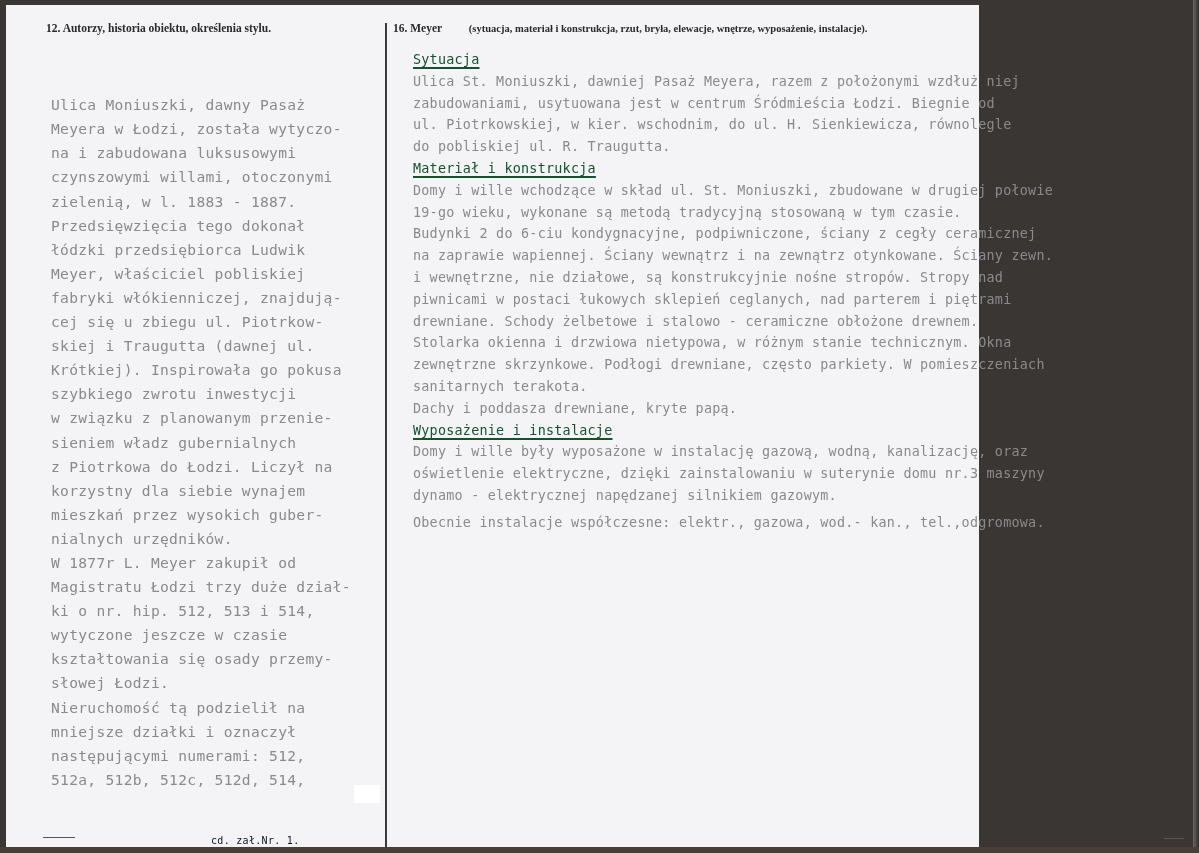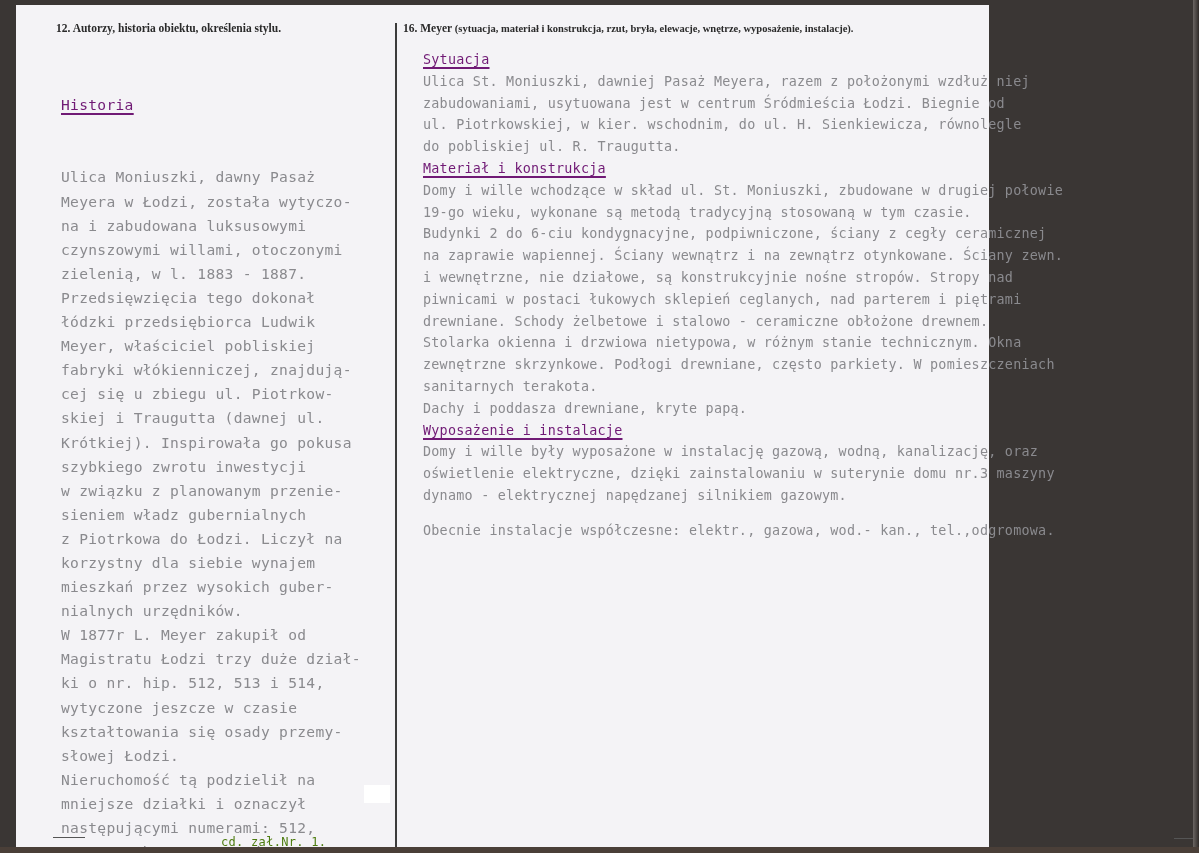--- a/index.html
+++ b/index.html
@@ -2,21 +2,21 @@
 <html><head>
 <meta charset="utf-8">
 <style>
   html, body { margin: 0; padding: 0; }
   body {
     width: 1199px; height: 853px; overflow: hidden;
     background: #3a3634;
     position: relative;
   }
   .sheet {
-    position: absolute; left: 16px; top: 5px; width: 973px; height: 842px;
+    position: absolute; left: 6px; top: 5px; width: 973px; height: 842px;
     background: #f4f3f6;
     text-decoration: underline;
   }
   .right-edge {
     position: absolute; right: 0; top: 0; width: 6px; height: 853px;
     background: linear-gradient(90deg, #6b6663, #2f2b29);
   }
   .bottom-edge {
     position: absolute; left: 0; bottom: 0; width: 1199px; height: 6px;
     background: #4a3f38;
@@ -25,43 +25,43 @@
     position: absolute; left: 379px; top: 18px; width: 2px; height: 825px;
     background: #3b3b3b;
   }
   .section-label {
     position: absolute; top: 17px;
     font-family: "Liberation Serif", serif;
     font-weight: bold; font-size: 11.5px; color: #2a2a2a;
     white-space: nowrap; letter-spacing: 0;
   }
   .section-label .num { font-weight: bold; }
-  .section-label .sub { font-weight: bold; font-size: 10.5px; }
+  .section-label .sub { font-weight: bold; font-size: 10.5px; margin-left: 24px; }
   .col {
     position: absolute;
     font-family: "DejaVu Sans Mono", "Liberation Mono", monospace;
     color: #8a8a8e;
     white-space: pre;
   }
   .col-left { left: 45px; top: 40px; font-size: 14.6px; line-height: 24.1px; letter-spacing: 0.3px; }
   .col-right { left: 407px; top: 44px; font-size: 13.4px; line-height: 21.8px; letter-spacing: 0.25px; }
   .line { display: block; height: 24.1px; }
   .col-right .line { height: 21.8px; }
-  .col-right .line.gap { margin-top: 13px; }
+  .col-right .line.gap { margin-top: 5px; }
   .heading {
     text-decoration: underline; text-decoration-thickness: 1.5px;
-    text-underline-offset: 3px; color: #701a75;
+    text-underline-offset: 3px; color: #14532d;
   }
   .footer-dash {
     position: absolute; height: 1px; background: #555;
   }
   .cont-note {
     position: absolute; left: 205px; top: 830px;
     font-family: "DejaVu Sans Mono", "Liberation Mono", monospace;
-    font-size: 12px; color: #4d7c0f; letter-spacing: 0.3px; white-space: pre;
+    font-size: 10px; color: #0f172a; letter-spacing: 0.3px; white-space: pre;
   }
   .whiteout {
     position: absolute; background: #ffffff;
   }
 </style>
 </head>
 <body>
 
 <div class="sheet">
   <div class="section-label" style="left:40px;">
@@ -70,21 +70,20 @@
   </div>
   <div class="section-label" style="left:387px;">
     <span class="num">16.</span>
     <span>Meyer</span>
     <span class="sub">(sytuacja, materiał i konstrukcja, rzut, bryła, elewacje, wnętrze, wyposażenie, instalacje).</span>
   </div>
 
   <div class="divider"></div>
 
   <div class="col col-left" id="left-col">
-    <span class="line heading">Historia</span>
   <span class="line">Ulica Moniuszki, dawny Pasaż</span><span class="line">Meyera w Łodzi, została wytyczo-</span><span class="line">na i zabudowana luksusowymi</span><span class="line">czynszowymi willami, otoczonymi</span><span class="line">zielenią, w l. 1883 - 1887.</span><span class="line">Przedsięwzięcia tego dokonał</span><span class="line">łódzki przedsiębiorca Ludwik</span><span class="line">Meyer, właściciel pobliskiej</span><span class="line">fabryki włókienniczej, znajdują-</span><span class="line">cej się u zbiegu ul. Piotrkow-</span><span class="line">skiej i Traugutta (dawnej ul.</span><span class="line">Krótkiej). Inspirowała go pokusa</span><span class="line">szybkiego zwrotu inwestycji</span><span class="line">w związku z planowanym przenie-</span><span class="line">sieniem władz gubernialnych</span><span class="line">z Piotrkowa do Łodzi. Liczył na</span><span class="line">korzystny dla siebie wynajem</span><span class="line">mieszkań przez wysokich guber-</span><span class="line">nialnych urzędników.</span><span class="line">W 1877r L. Meyer zakupił od</span><span class="line">Magistratu Łodzi trzy duże dział-</span><span class="line">ki o nr. hip. 512, 513 i 514,</span><span class="line">wytyczone jeszcze w czasie</span><span class="line">kształtowania się osady przemy-</span><span class="line">słowej Łodzi.</span><span class="line">Nieruchomość tą podzielił na</span><span class="line">mniejsze działki i oznaczył</span><span class="line">następującymi numerami: 512,</span><span class="line">512a, 512b, 512c, 512d, 514,</span></div>
 
   <div class="col col-right" id="right-col"><span class="line heading">Sytuacja</span><span class="line">Ulica St. Moniuszki, dawniej Pasaż Meyera, razem z położonymi wzdłuż niej</span><span class="line">zabudowaniami, usytuowana jest w centrum Śródmieścia Łodzi. Biegnie od</span><span class="line">ul. Piotrkowskiej, w kier. wschodnim, do ul. H. Sienkiewicza, równolegle</span><span class="line">do pobliskiej ul. R. Traugutta.</span><span class="line heading">Materiał i konstrukcja</span><span class="line">Domy i wille wchodzące w skład ul. St. Moniuszki, zbudowane w drugiej połowie</span><span class="line">19-go wieku, wykonane są metodą tradycyjną stosowaną w tym czasie.</span><span class="line">Budynki 2 do 6-ciu kondygnacyjne, podpiwniczone, ściany z cegły ceramicznej</span><span class="line">na zaprawie wapiennej. Ściany wewnątrz i na zewnątrz otynkowane. Ściany zewn.</span><span class="line">i wewnętrzne, nie działowe, są konstrukcyjnie nośne stropów. Stropy nad</span><span class="line">piwnicami w postaci łukowych sklepień ceglanych, nad parterem i piętrami</span><span class="line">drewniane. Schody żelbetowe i stalowo - ceramiczne obłożone drewnem.</span><span class="line">Stolarka okienna i drzwiowa nietypowa, w różnym stanie technicznym. Okna</span><span class="line">zewnętrzne skrzynkowe. Podłogi drewniane, często parkiety. W pomieszczeniach</span><span class="line">sanitarnych terakota.</span><span class="line">Dachy i poddasza drewniane, kryte papą.</span><span class="line heading">Wyposażenie i instalacje</span><span class="line">Domy i wille były wyposażone w instalację gazową, wodną, kanalizację, oraz</span><span class="line">oświetlenie elektryczne, dzięki zainstalowaniu w suterynie domu nr.3 maszyny</span><span class="line">dynamo - elektrycznej napędzanej silnikiem gazowym.</span><span class="line gap">Obecnie instalacje współczesne: elektr., gazowa, wod.- kan., tel.,odgromowa.</span></div>
 
   <div class="footer-dash" style="left:37px; top:832px; width:32px;"></div>
   <div class="footer-dash" style="left:1158px; top:833px; width:20px;"></div>
   <div class="cont-note">cd. zał.Nr. 1.</div>
 
   <div class="whiteout" style="left:348px; top:780px; width:26px; height:18px;"></div>
 </div>

